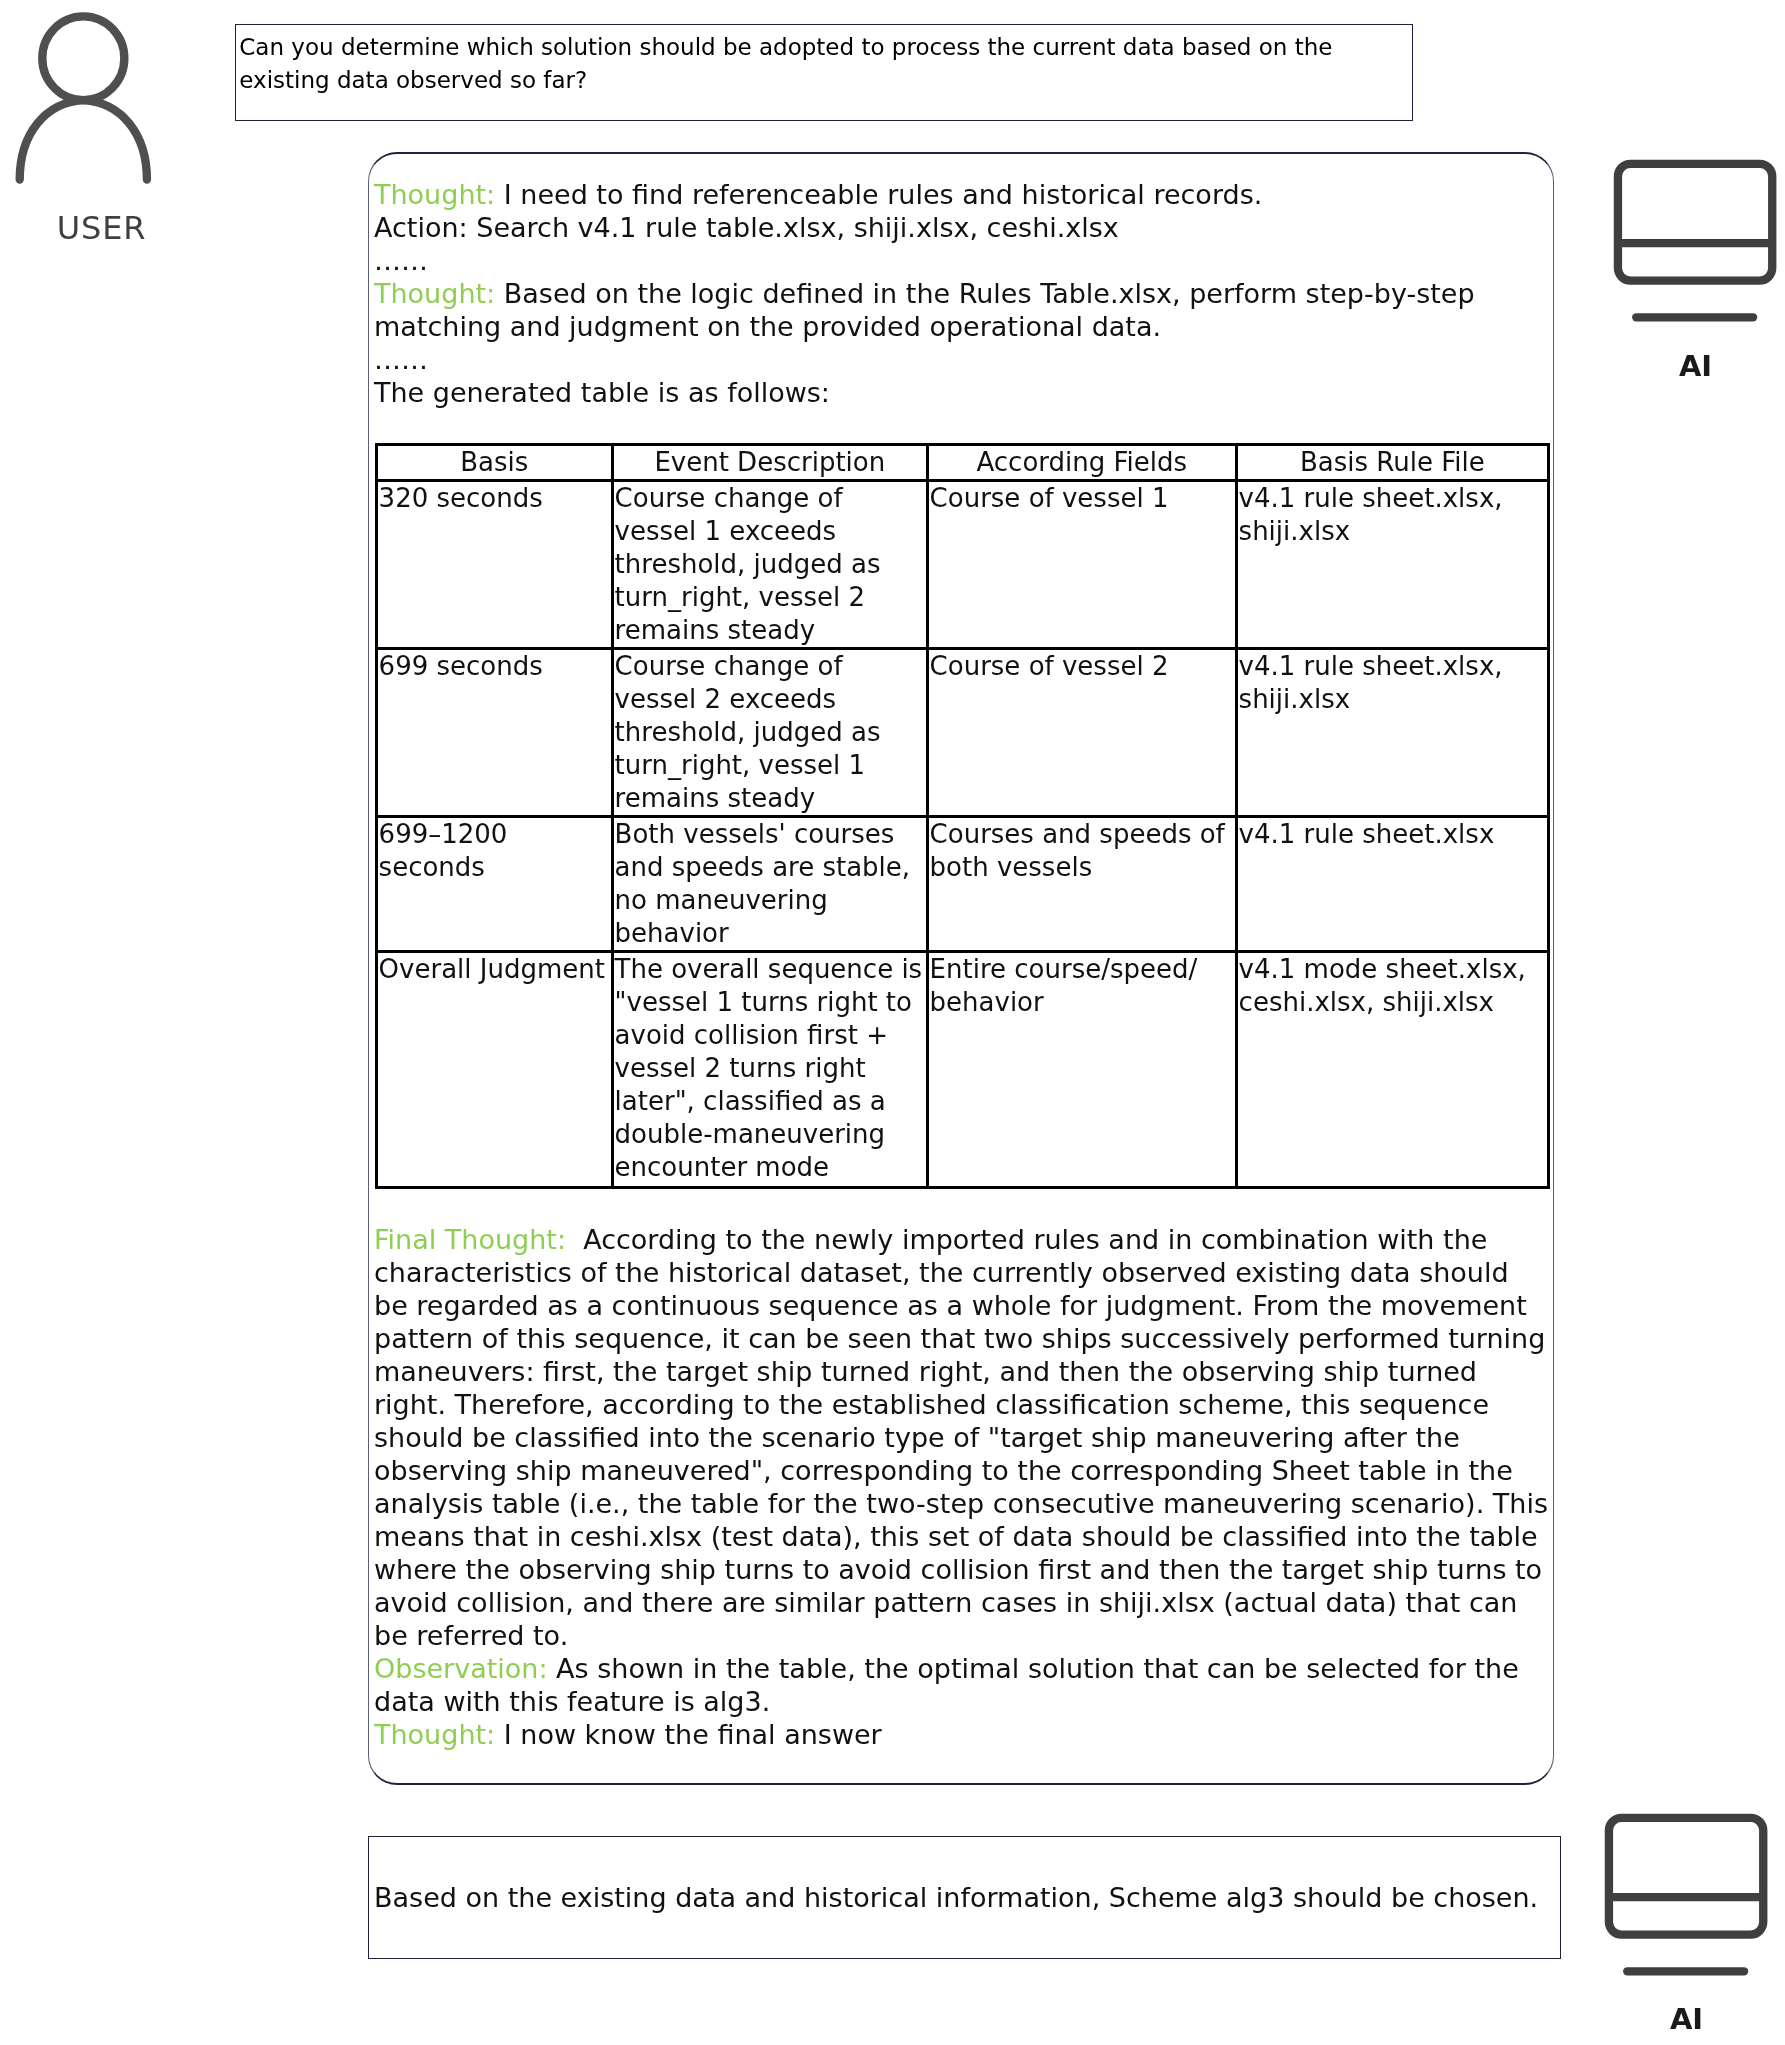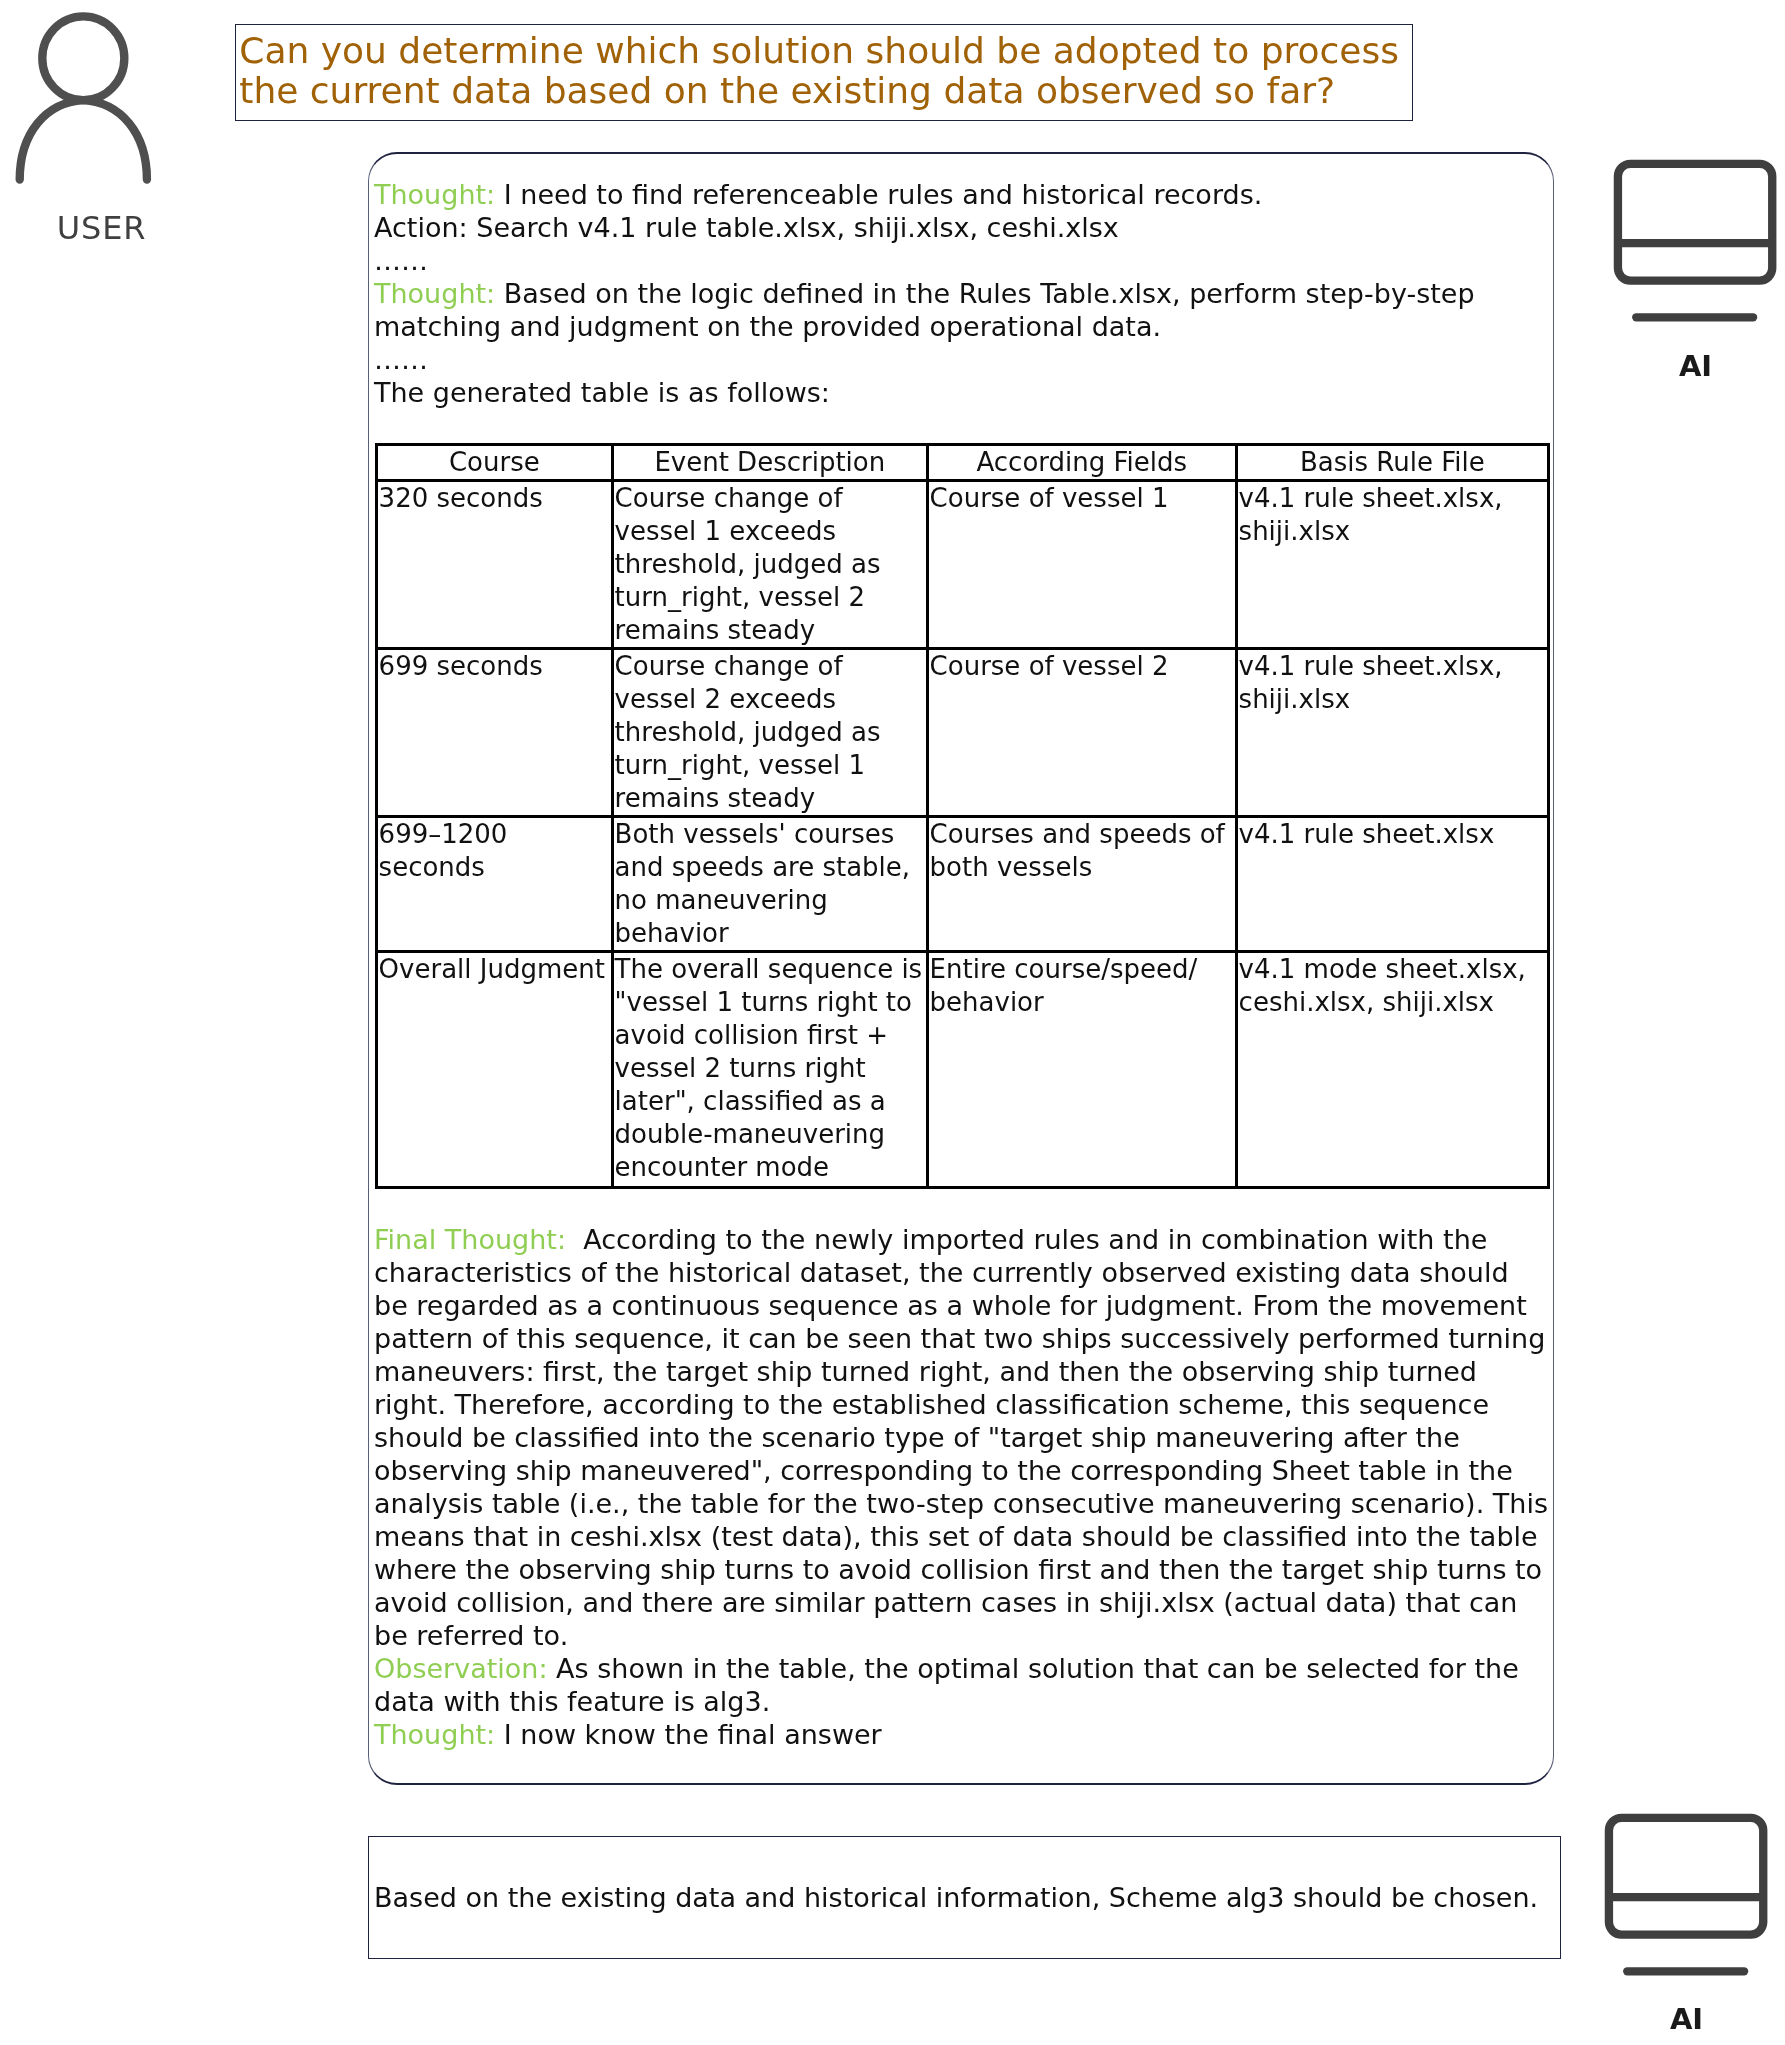--- a/index.html
+++ b/index.html
@@ -17,21 +17,21 @@
   
   .ai-icon { width: 167px; height: 171px; }
   #ai-icon-1 { left: 1612px; top: 158px; }
   #ai-label-1 { left: 1612px; top: 349px; width: 167px; text-align: center; font-size: 29px; font-weight: bold; color: #1a1a1a; }
   #ai-icon-2 { left: 1603px; top: 1812px; }
   #ai-label-2 { left: 1603px; top: 2002px; width: 167px; text-align: center; font-size: 29px; font-weight: bold; color: #1a1a1a; }
 
   
   .box { border: 1.7px solid #1f2340; box-sizing: border-box; background: #fff; }
   #question-box { left: 235px; top: 24px; width: 1178px; height: 97px; padding: 5.8px 3.3px; }
-  #question-box .txt { font-size: 36px; line-height: 40px; color: #a16207; }
+  #question-box .txt { font-size: 23px; line-height: 33px; color: #000000; }
 
   #reasoning-box { left: 368px; top: 152px; width: 1186px; height: 1633px; padding: 24px 4.2px 0 5px; border-color: #5a5f78; border-width: 1.3px; border-top: 2.1px solid #1f2340; border-bottom: 2.1px solid #1f2340; border-radius: 29px; }
   .line { font-size: 27px; line-height: 33px; white-space: pre-wrap; }
   .kw { color: #8fce52; }
 
   
   #events-table {
     margin-top: 34px; margin-left: 0.8px;
     border-collapse: collapse; width: 1172px; table-layout: fixed;
     font-size: 26px; line-height: 33px;
@@ -77,21 +77,21 @@
 
   <table id="events-table">
     <colgroup>
       <col style="width:236px">
         <col style="width:315px">
         <col style="width:309px">
         <col style="width:312px">
     </colgroup>
     <thead>
       <tr>
-        <th>Course</th>
+        <th>Basis</th>
         <th>Event Description</th>
         <th>According Fields</th>
         <th>Basis Rule File</th>
       </tr>
     </thead>
     <tbody>
       <tr style="height:136px">
         <td>320 seconds</td>
         <td> Course change of vessel 1 exceeds threshold, judged as turn_right, vessel 2 remains steady</td>
         <td> Course of vessel 1</td>

